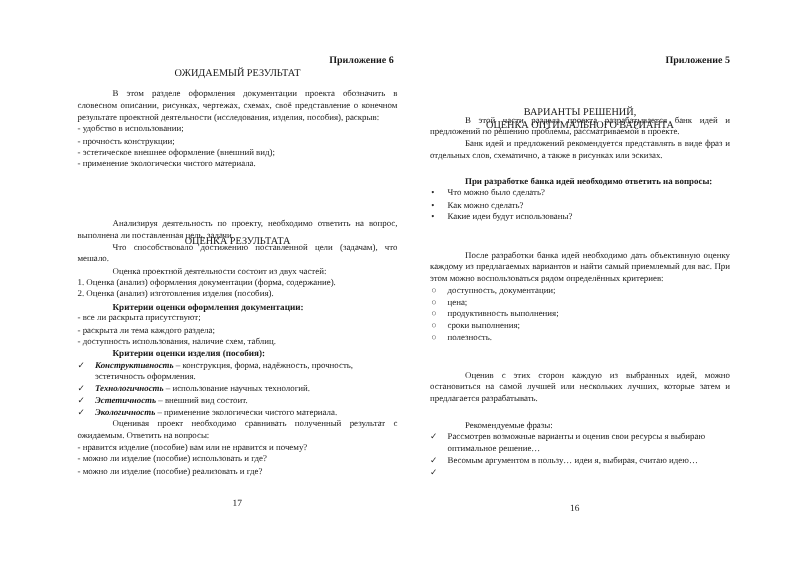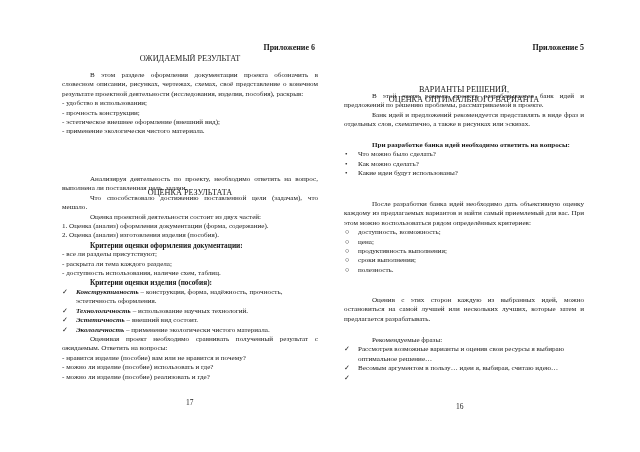--- a/index.html
+++ b/index.html
@@ -57,21 +57,21 @@
   </div>
 
   <div class="block" style="top:175px;">
     <p class="indent">Анализируя деятельность по проекту, необходимо ответить на вопрос, выполнена ли поставленная цель, задачи.</p>
     <p class="indent">Что способствовало достижению поставленной цели (задачам), что мешало.</p>
     <p class="indent">Оценка проектной деятельности состоит из двух частей:</p>
     <div>1. Оценка (анализ) оформления документации (форма, содержание).</div>
     <div>2. Оценка (анализ) изготовления изделия (пособия).</div>
     <p class="indent bold" style="font-size:7.3px;">Критерии оценки оформления документации:</p>
     <ul class="dash">
-      <li>- все ли разделы присутствуют;</li>
+      <li>- все ли раскрыта присутствуют;</li>
       <li>- раскрыта ли тема каждого раздела;</li>
       <li>- доступность использования, наличие схем, таблиц.</li>
     </ul>
     <p class="indent bold" style="font-size:7.3px;">Критерии оценки изделия (пособия):</p>
     <ul class="check">
       <li>
         <span class="mark">✓</span>
         <span class="term">Конструктивность</span><span> – конструкция, форма, надёжность, прочность, эстетичность оформления.</span>
       </li>
       <li>
@@ -116,21 +116,21 @@
     <ul class="dot">
       <li><span class="mark">•</span><span>Что можно было сделать?</span></li>
       <li><span class="mark">•</span><span>Как можно сделать?</span></li>
       <li><span class="mark">•</span><span>Какие идеи будут использованы?</span></li>
     </ul>
   </div>
 
   <div class="block" style="top:200px;">
     <p class="indent">После разработки банка идей необходимо дать объективную оценку каждому из предлагаемых вариантов и найти самый приемлемый для вас. При этом можно воспользоваться рядом определённых критериев:</p>
     <ul class="circle">
-      <li><span class="mark">○</span><span>доступность, возможность;</span></li>
+      <li><span class="mark">○</span><span>доступность, документации;</span></li>
       <li><span class="mark">○</span><span>цена;</span></li>
       <li><span class="mark">○</span><span>продуктивность выполнения;</span></li>
       <li><span class="mark">○</span><span>сроки выполнения;</span></li>
       <li><span class="mark">○</span><span>полезность.</span></li>
     </ul>
   </div>
 
   <div class="block" style="top:296px;">
     <p class="indent">Оценив с этих сторон каждую из выбранных идей, можно остановиться на самой лучшей или нескольких лучших, которые затем и предлагается разрабатывать.</p>
   </div>

